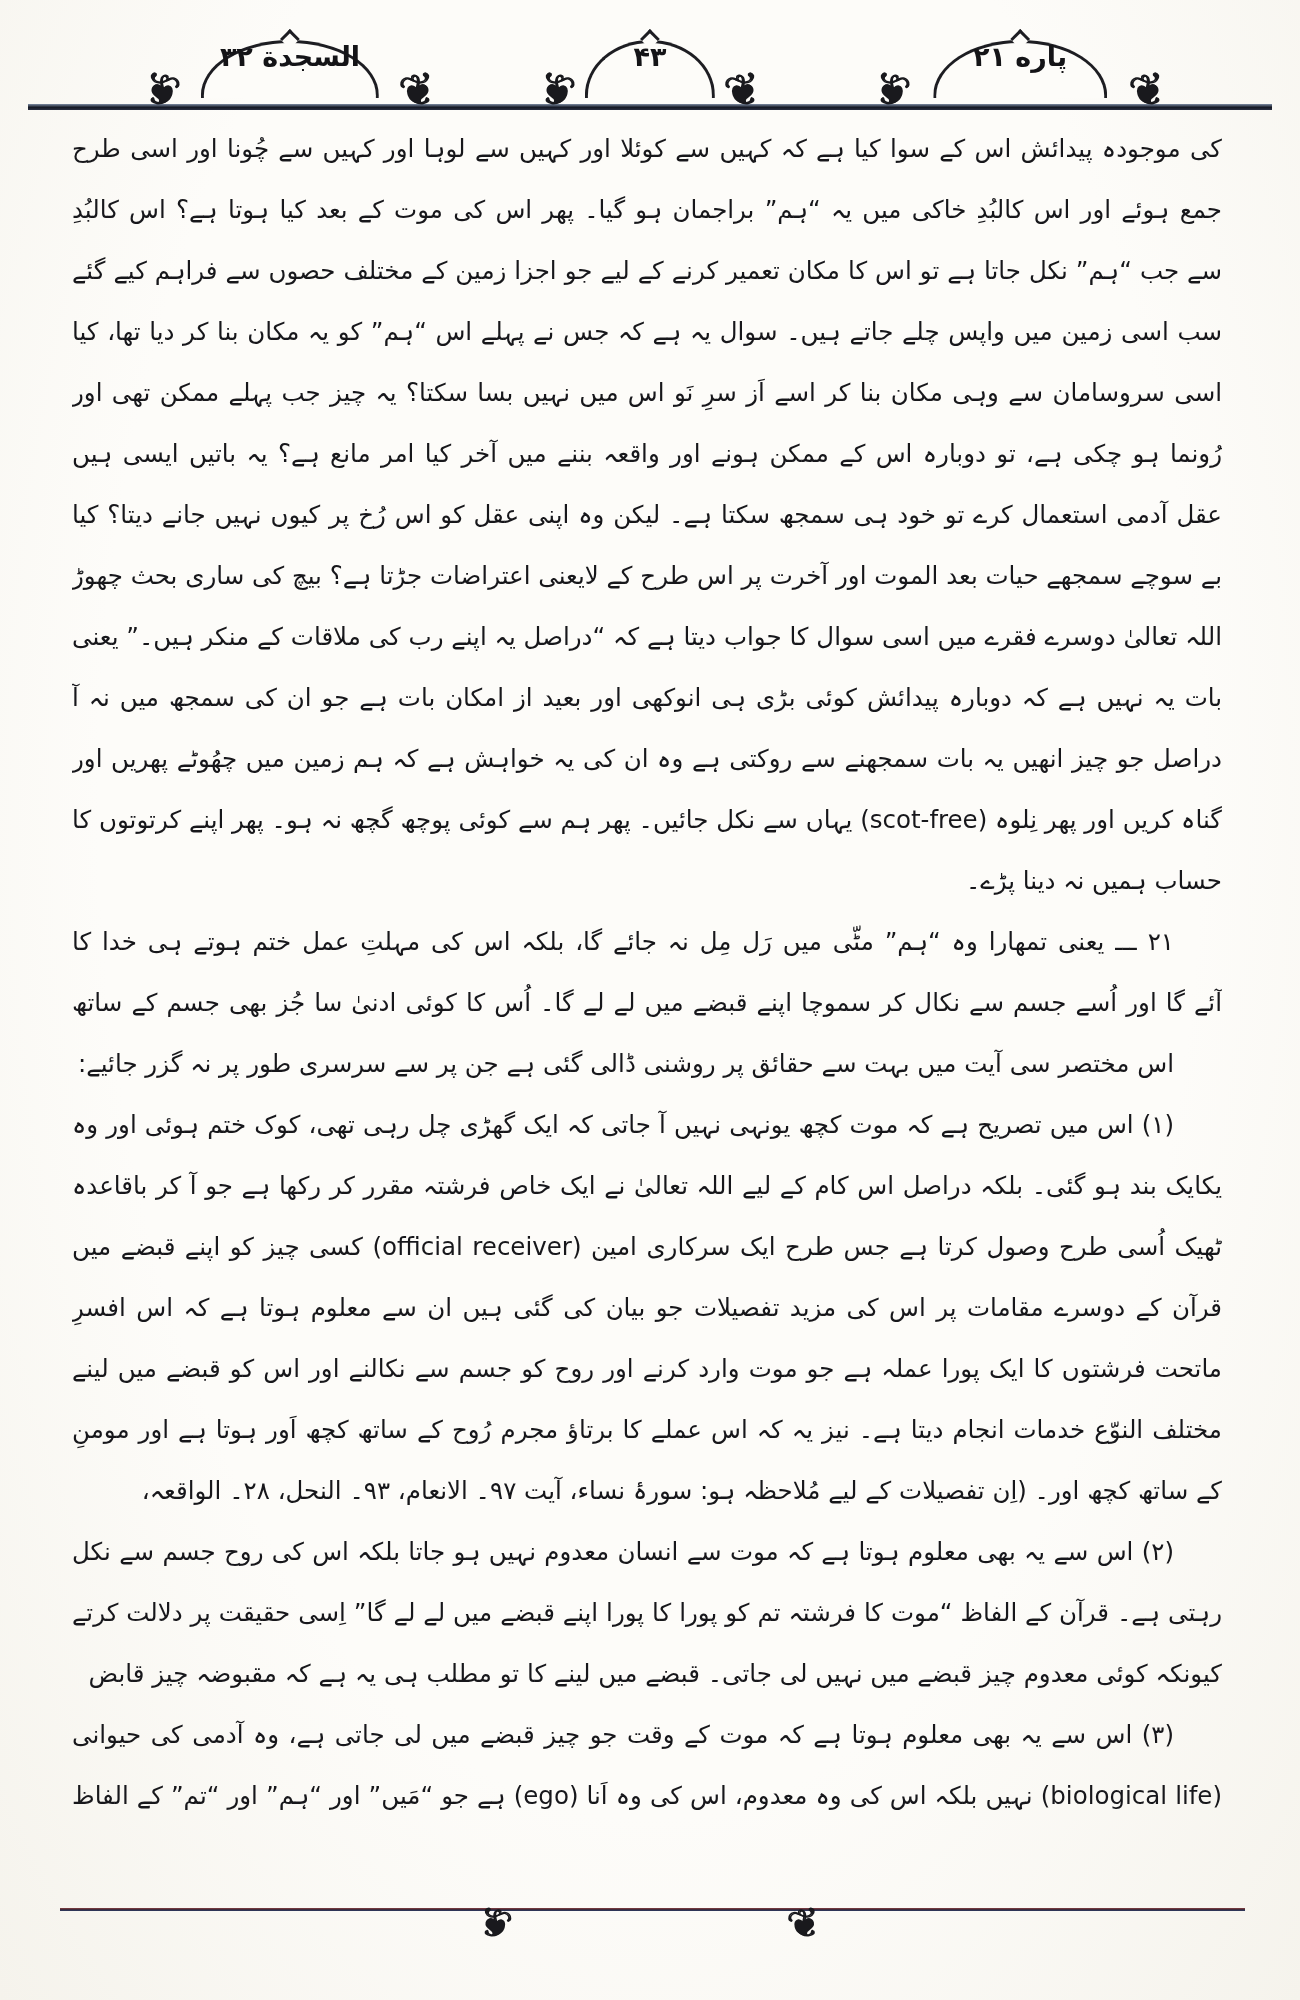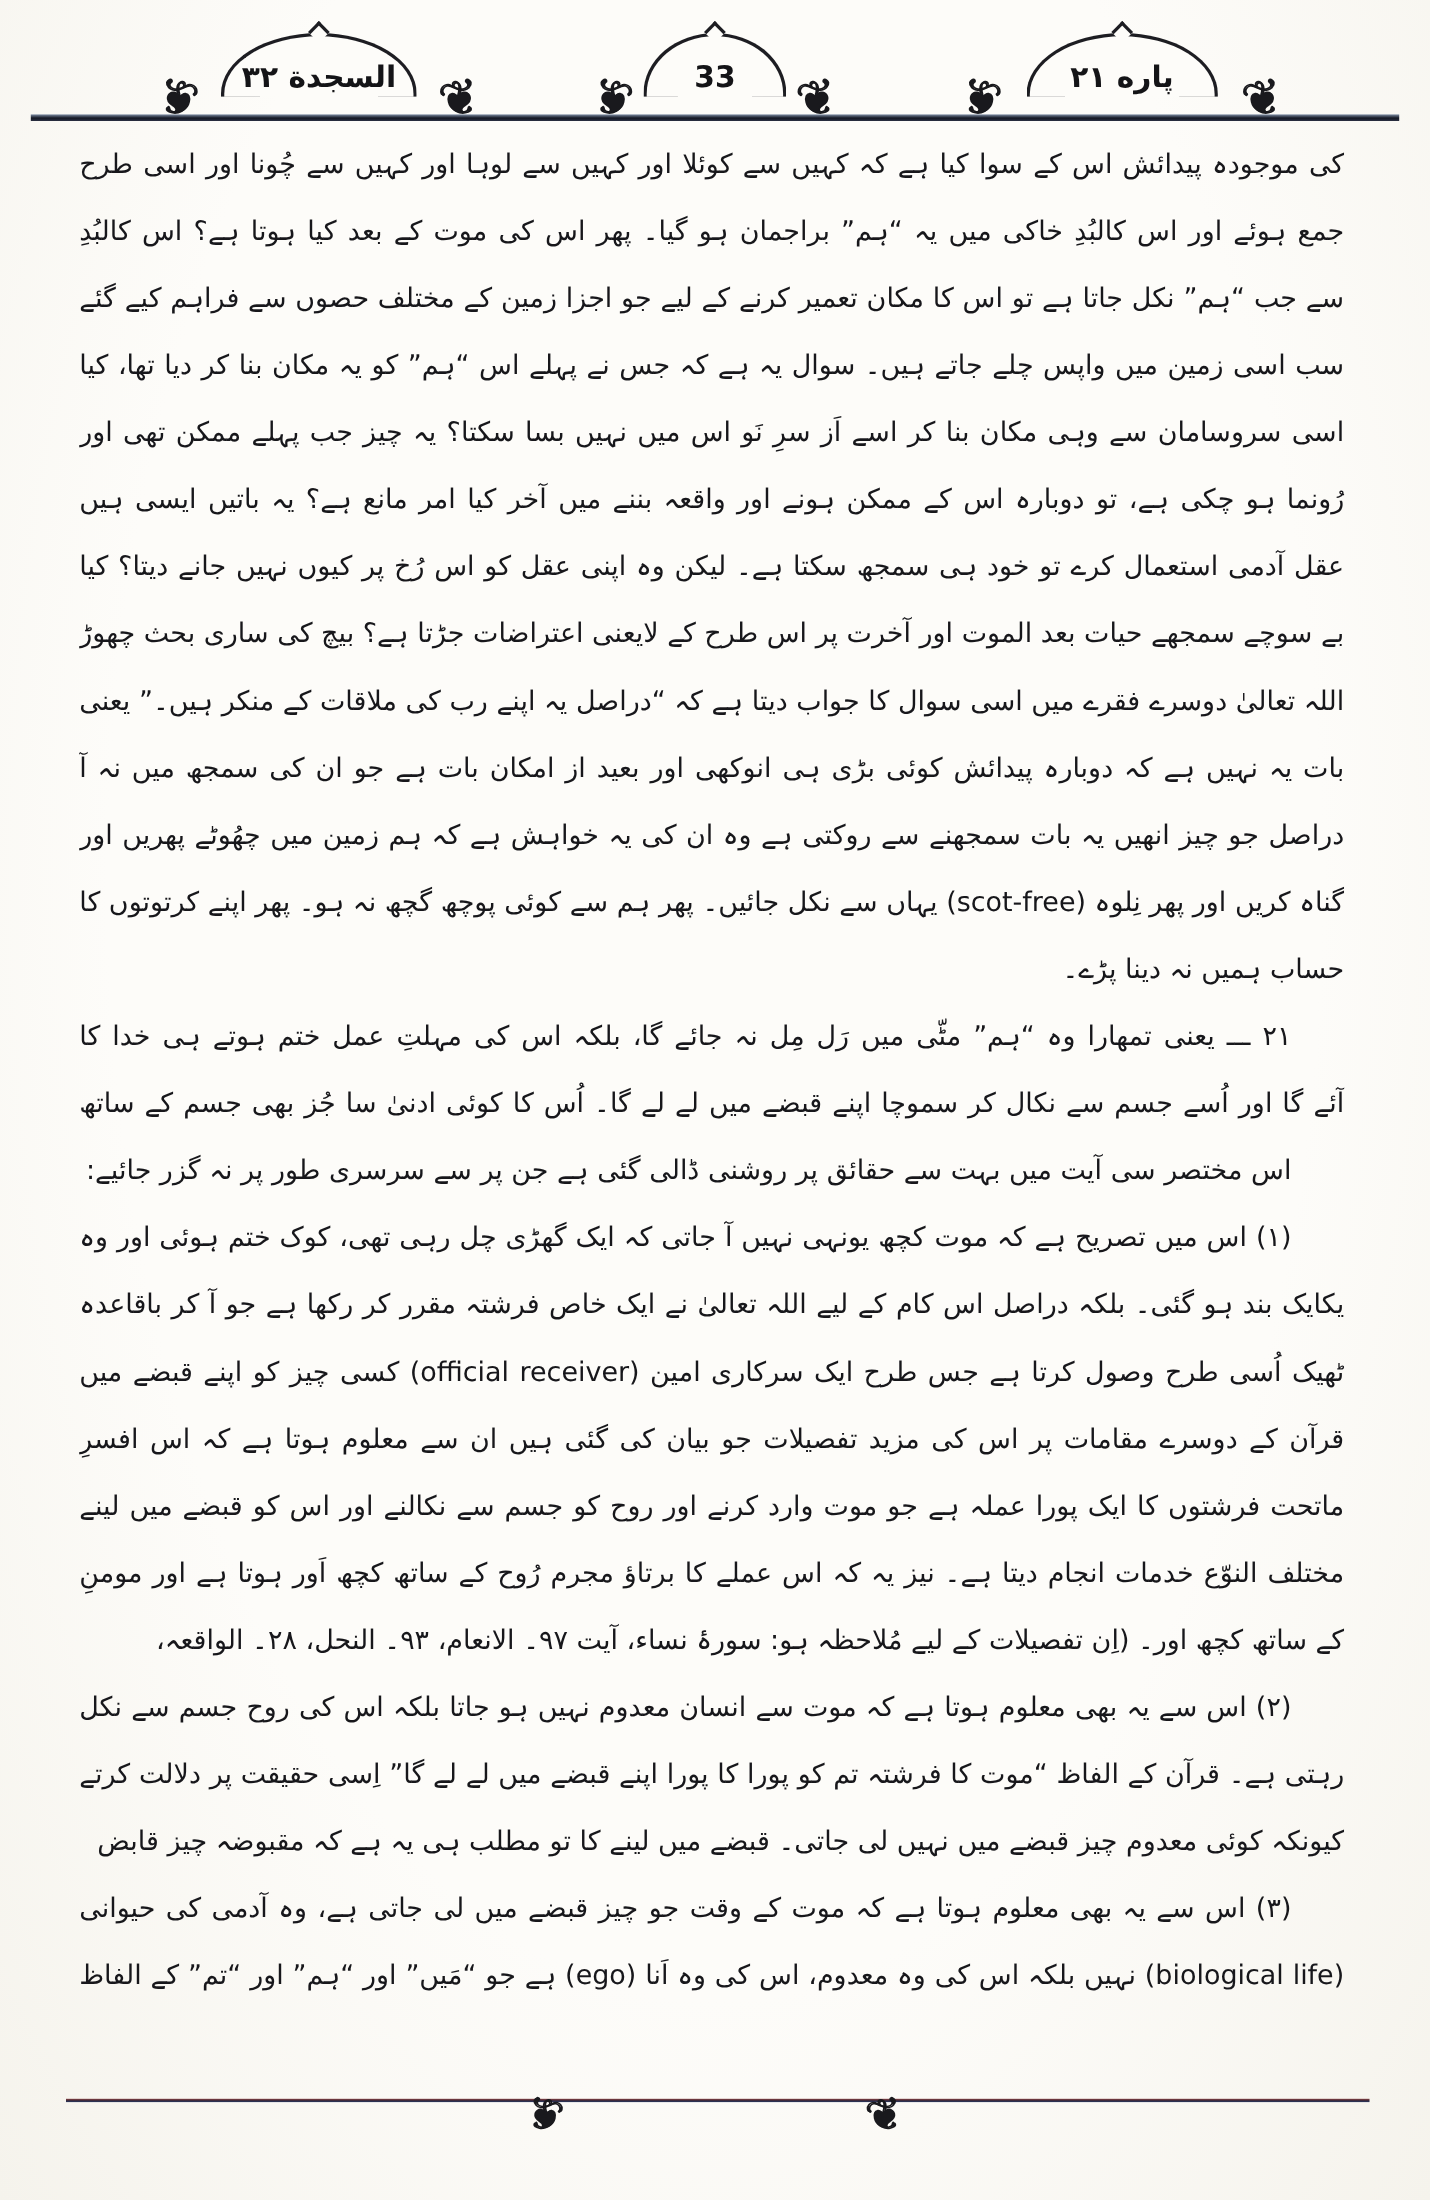--- a/index.html
+++ b/index.html
@@ -17,26 +17,26 @@
     overflow:hidden;
     direction:rtl;
   }
   
   .hdr{position:absolute;top:0;left:0;width:100%;height:106px;}
   .cartouche{position:absolute;bottom:0;height:92px;}
   .cart-left{left:150px;width:280px;}
   .cart-mid{left:545px;width:210px;}
   .cart-right{left:880px;width:280px;}
   .dome{
-    position:absolute;bottom:18px;left:50%;transform:translateX(-50%);
+    position:absolute;bottom:8px;left:50%;transform:translateX(-50%);
     min-width:62%;height:58px;
     background:#fdfcf9;
     border:3px solid #1d1d22;border-bottom:none;
     border-radius:55% 55% 0 0 / 105% 105% 0 0;
-    display:flex;align-items:flex-end;justify-content:center;
+    display:flex;justify-content:center;
     padding:0 16px 4px 16px;box-sizing:border-box;
     z-index:2;
   }
   .dome::before{
     content:"";position:absolute;top:-11px;left:50%;
     width:11px;height:11px;background:#fdfcf9;
     border-top:3px solid #1d1d22;border-left:3px solid #1d1d22;
     transform:translateX(-50%) rotate(45deg);
   }
   .dome .btxt{
@@ -106,21 +106,21 @@
       <span class="orn r">❦</span>
       <div class="dome">
         <span class="btxt">السجدة ٣٢</span>
       </div>
     </div>
 
     <div class="cartouche cart-mid">
       <span class="orn l">❦</span>
       <span class="orn r">❦</span>
       <div class="dome">
-        <span class="btxt">33</span>
+        <span class="btxt">۴۳</span>
       </div>
     </div>
 
     <div class="cartouche cart-right">
       <span class="orn l">❦</span>
       <span class="orn r">❦</span>
       <div class="dome">
         <span class="btxt">پاره ۲۱</span>
       </div>
     </div>

